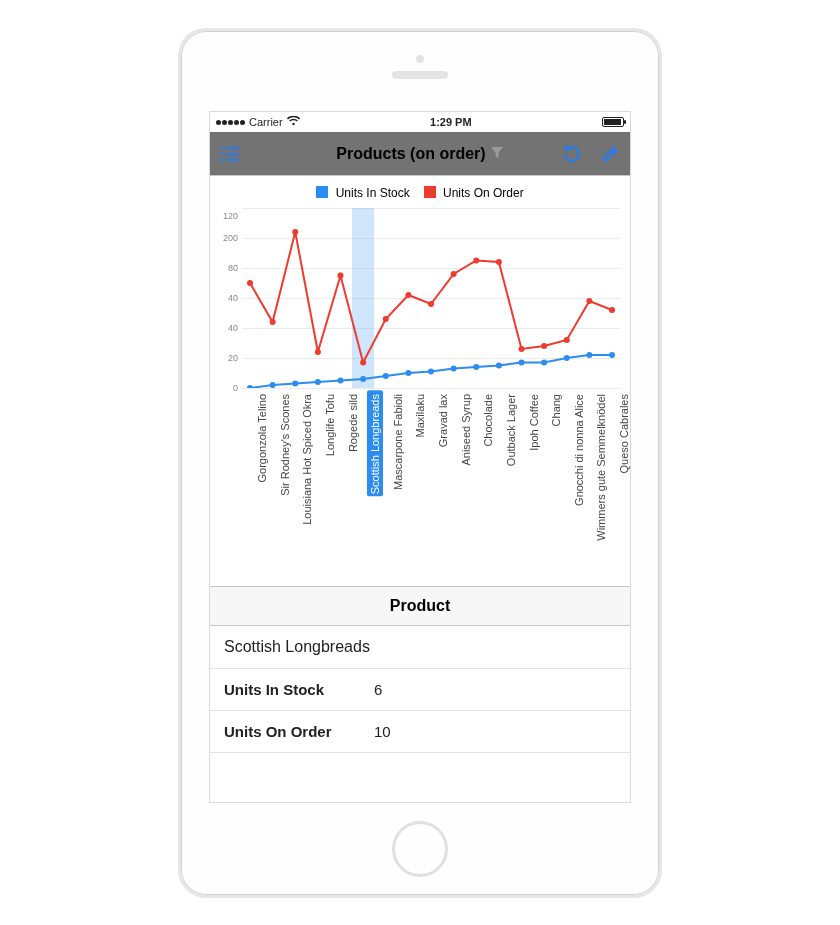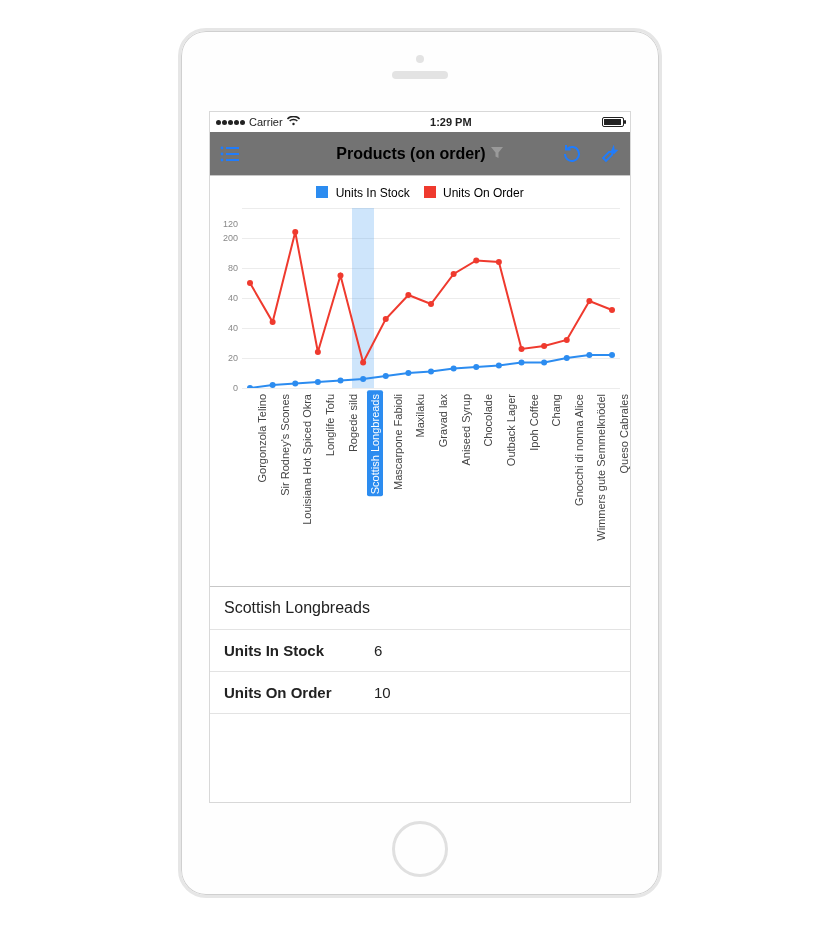--- a/index.html
+++ b/index.html
@@ -295,21 +295,21 @@
             <div class="ytick" style="top: 150px;">20</div>
             <div class="gridline" style="top: 120px;"></div>
             <div class="ytick" style="top: 120px;">40</div>
             <div class="gridline" style="top: 90px;"></div>
             <div class="ytick" style="top: 90px;">40</div>
             <div class="gridline" style="top: 60px;"></div>
             <div class="ytick" style="top: 60px;">80</div>
             <div class="gridline" style="top: 30px;"></div>
             <div class="ytick" style="top: 30px;">200</div>
             <div class="gridline" style="top: 0px;"></div>
-            <div class="ytick" style="top: 16px;">120</div>
+            <div class="ytick" style="top: 8px;">120</div>
             <div class="highlight-band" style="left: 109.812px; width: 22.625px;"></div>
             <svg class="lines" width="378" height="180">
               <path d="M8 180 L30.625 177 L53.25 175.5 L75.875 174 L98.5 172.5 L121.125 171 L143.75 168 L166.375 165 L189 163.5 L211.625 160.5 L234.25 159 L256.875 157.5 L279.5 154.5 L302.125 154.5 L324.75 150 L347.375 147 L370 147 " fill="none" stroke="#2c8cf0" stroke-width="2"></path>
               <circle cx="8" cy="180" r="3" fill="#2c8cf0"></circle>
               <circle cx="30.625" cy="177" r="3" fill="#2c8cf0"></circle>
               <circle cx="53.25" cy="175.5" r="3" fill="#2c8cf0"></circle>
               <circle cx="75.875" cy="174" r="3" fill="#2c8cf0"></circle>
               <circle cx="98.5" cy="172.5" r="3" fill="#2c8cf0"></circle>
               <circle cx="121.125" cy="171" r="3" fill="#2c8cf0"></circle>
               <circle cx="143.75" cy="168" r="3" fill="#2c8cf0"></circle>
@@ -359,20 +359,21 @@
           <div class="xlabel" style="left: 260.875px;">Outback Lager</div>
           <div class="xlabel" style="left: 283.5px;">Ipoh Coffee</div>
           <div class="xlabel" style="left: 306.125px;">Chang</div>
           <div class="xlabel" style="left: 328.75px;">Gnocchi di nonna Alice</div>
           <div class="xlabel" style="left: 351.375px;">Wimmers gute Semmelknödel</div>
           <div class="xlabel" style="left: 374px;">Queso Cabrales</div>
         </div>
     </div>
 
     <div class="detail">
+      <div class="detail-header">Product</div>
       <div class="detail-row big">
         <span>Scottish Longbreads</span>
       </div>
       <div class="detail-row">
         <span class="detail-key">Units In Stock</span>
         <span>6</span>
       </div>
       <div class="detail-row">
         <span class="detail-key">Units On Order</span>
         <span>10</span>

